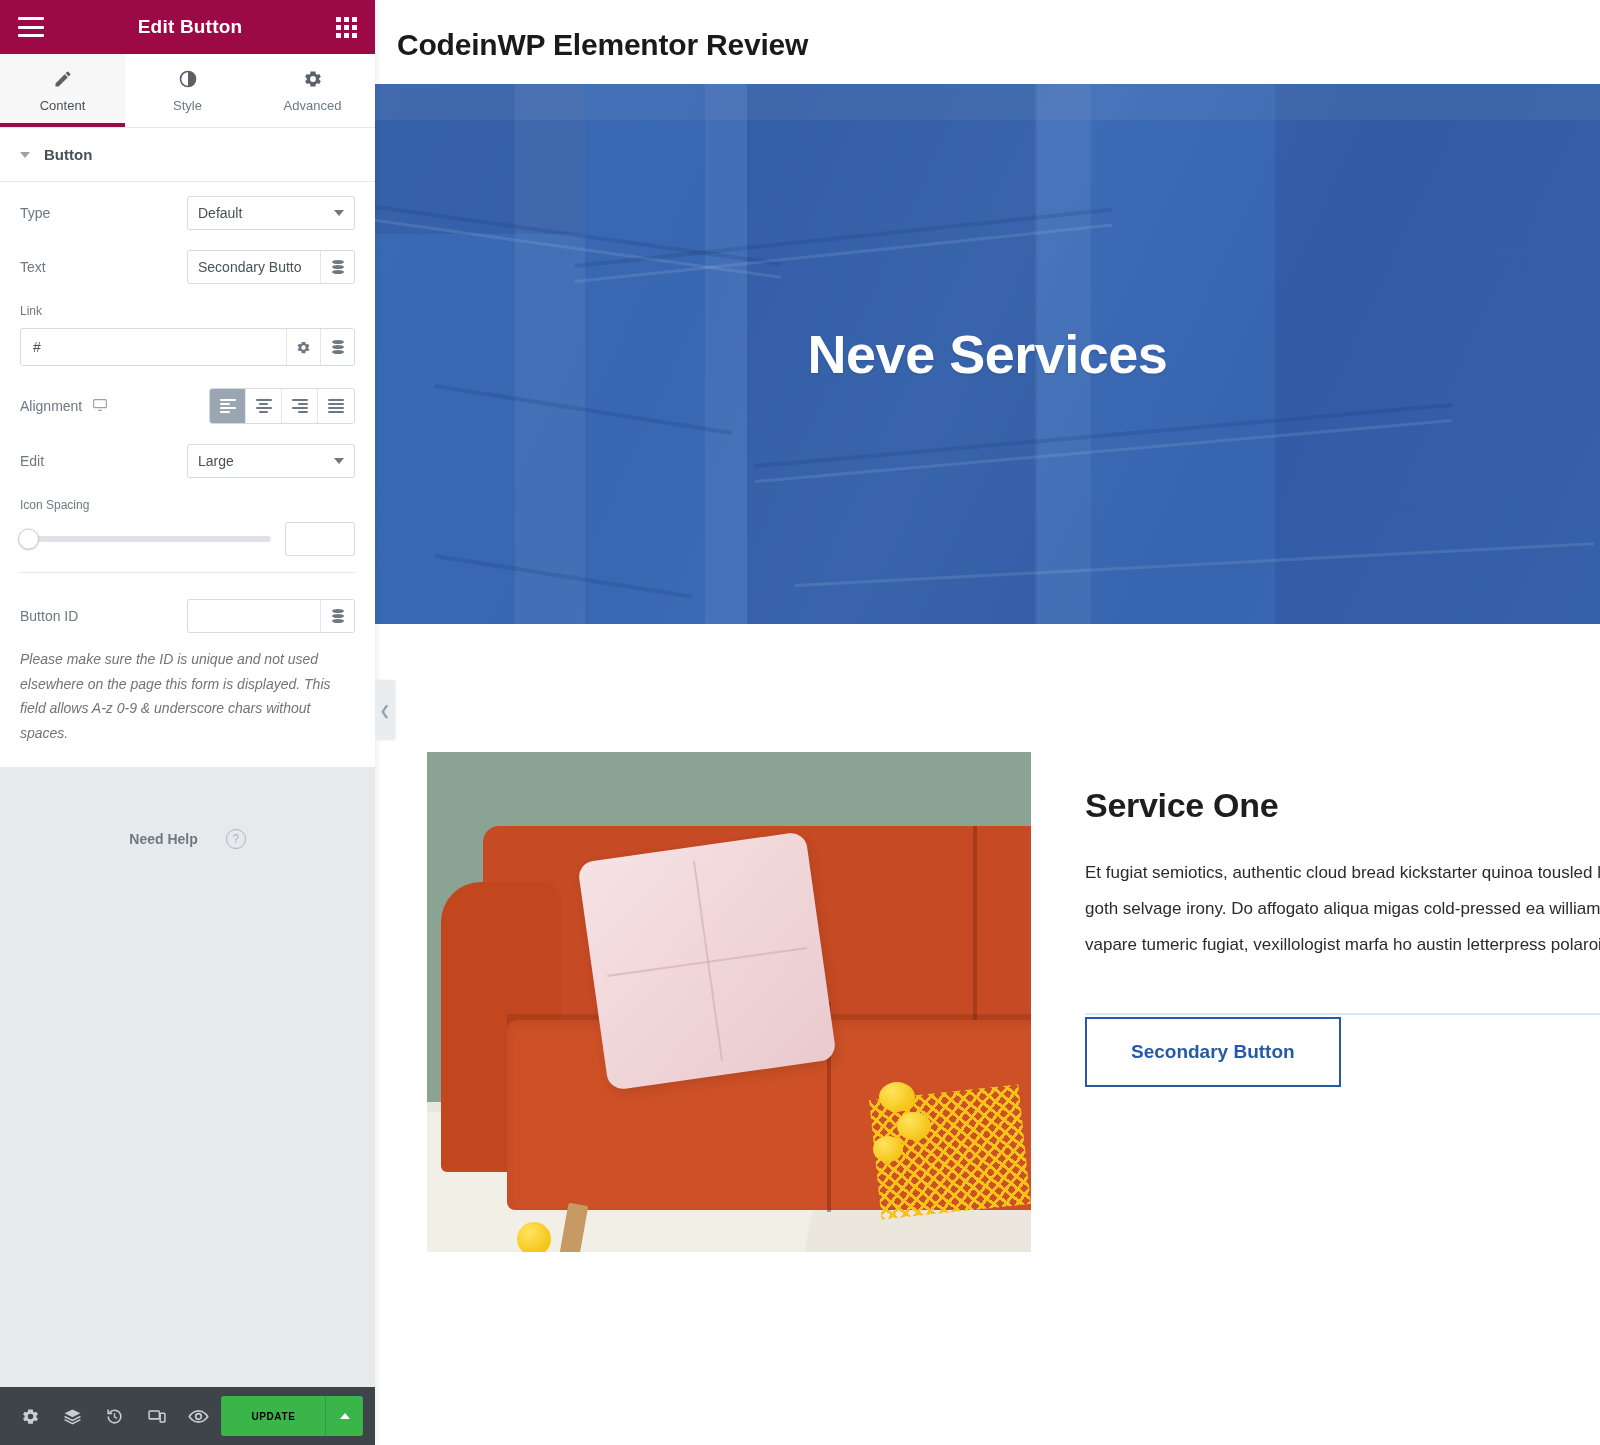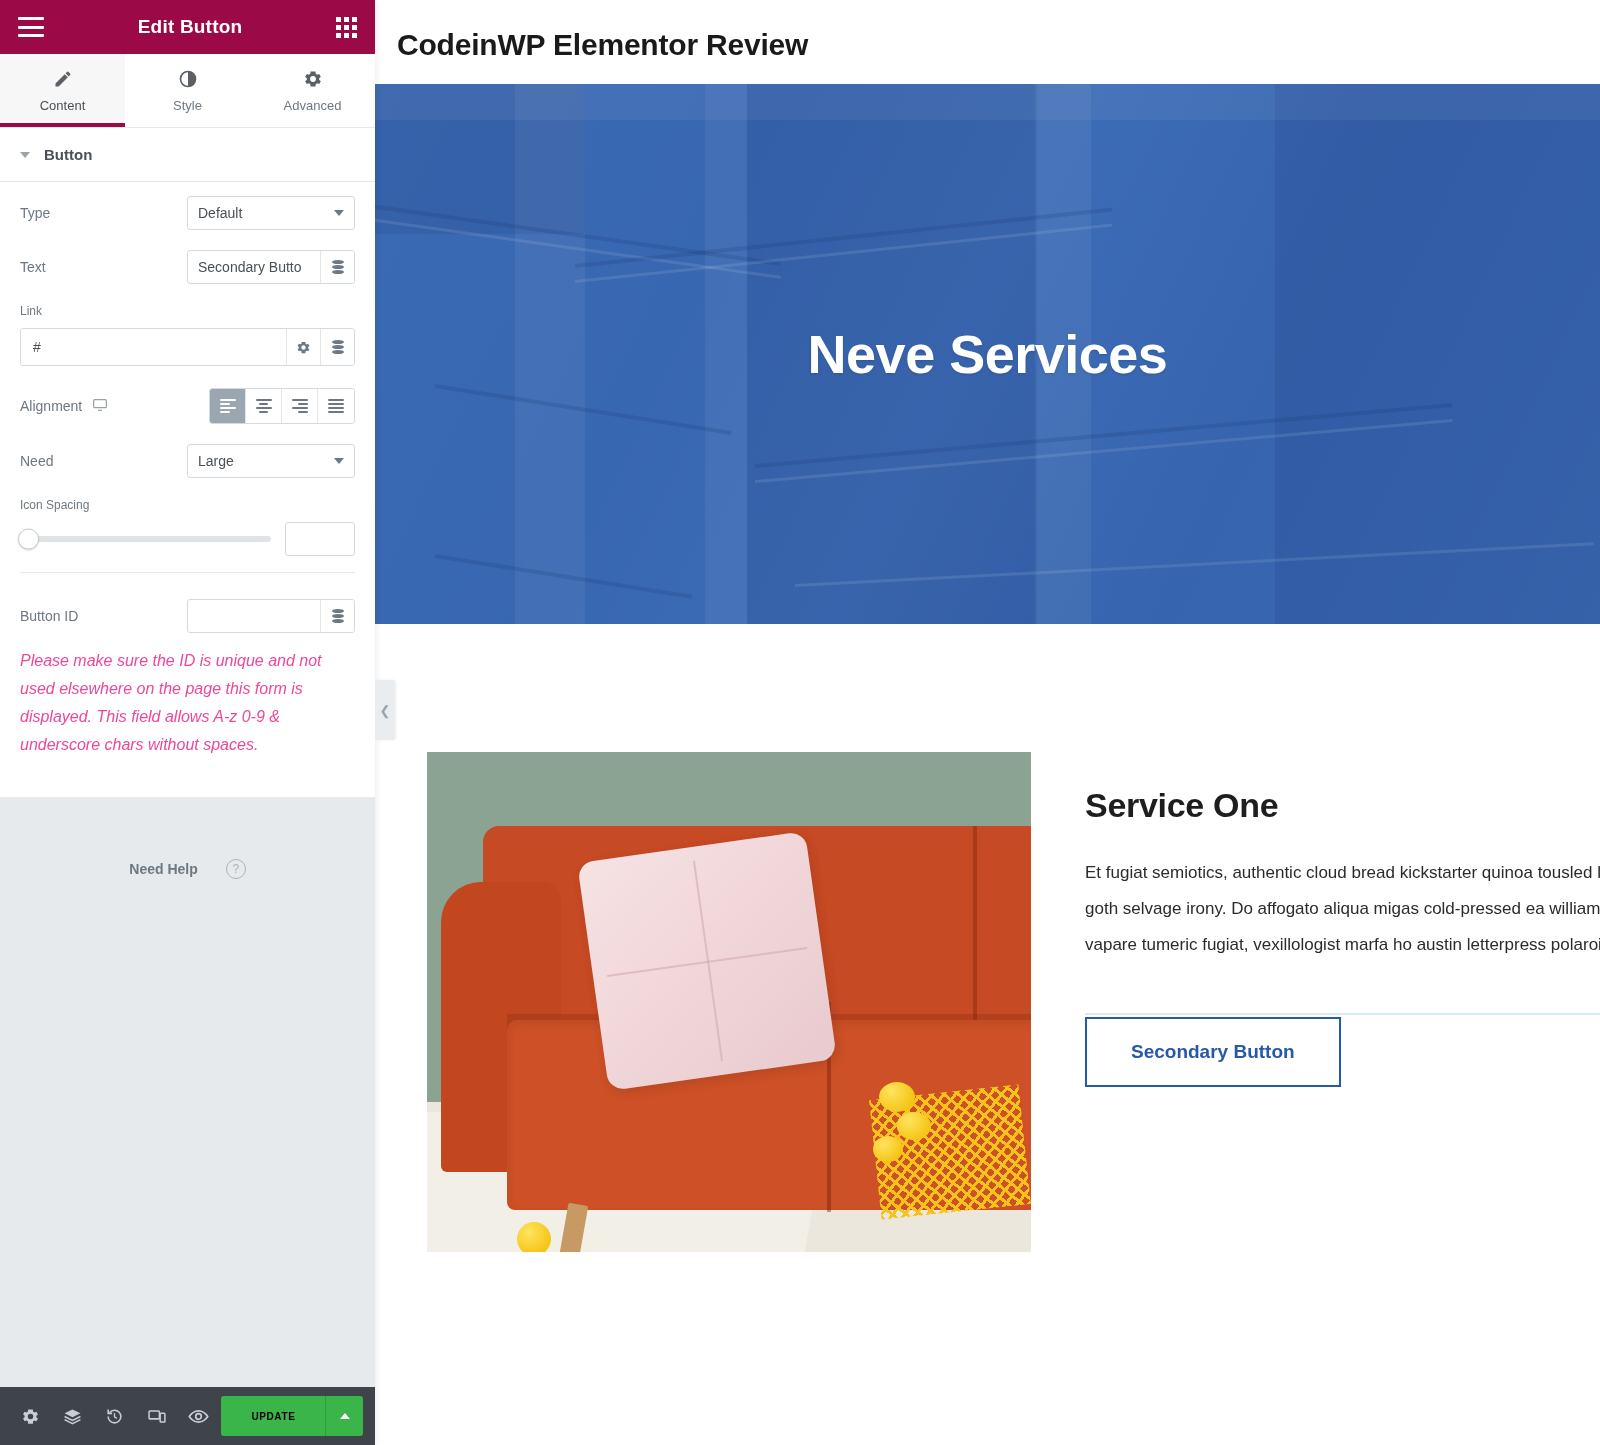--- a/index.html
+++ b/index.html
@@ -110,22 +110,22 @@
     position:absolute; left:-2px; top:50%; transform: translateY(-50%);
     width:21px; height:21px; border-radius:50%; background:#fff; border:1px solid #c5ccd2;
     box-shadow: 0 1px 2px rgba(0,0,0,.14);
   }
   .num-box { width:70px; height:34px; border:1px solid #d5dadf; border-radius:3px; background:#fff; }
 
   .divider { height:1px; background:#e6e9ec; margin: 16px 0 0 0; }
 
   .idsection { padding: 20px 20px 0 20px; }
   .help-note {
-    font-size: 16px; line-height: 1.75; color:#ec4899; font-style: italic;
-    margin-top: 14px; padding-bottom: 38px;
+    font-size: 14px; line-height: 1.75; color:#737373; font-style: italic;
+    margin-top: 14px; padding-bottom: 22px;
   }
 
   .panel-filler { flex: 1; background: #e6eaec; display:flex; align-items:flex-start; justify-content:center; padding-top: 62px; }
   .need-help { display:flex; align-items:center; gap:28px; font-size:14px; font-weight:bold; color:#6d7882; cursor:pointer; }
   .qmark {
     width:20px; height:20px; border:1px solid #aab3bb; border-radius:50%;
     display:flex; align-items:center; justify-content:center; font-size:12px; color:#aab3bb; font-weight:normal;
   }
 
   
@@ -389,21 +389,21 @@
               <span style="width:16px"></span>
                 <span style="width:16px"></span>
                 <span style="width:16px"></span>
                 <span style="width:16px"></span>
             </span>
           </div>
         </div>
       </div>
 
       <div class="ctrl-row">
-        <div class="ctrl-label">Need</div>
+        <div class="ctrl-label">Edit</div>
         <div class="select-box">
           <span>Large</span>
           <span class="select-caret"></span>
         </div>
       </div>
 
 
       <div>
         <div class="link-label">Icon Spacing</div>
         <div class="slider-row">

